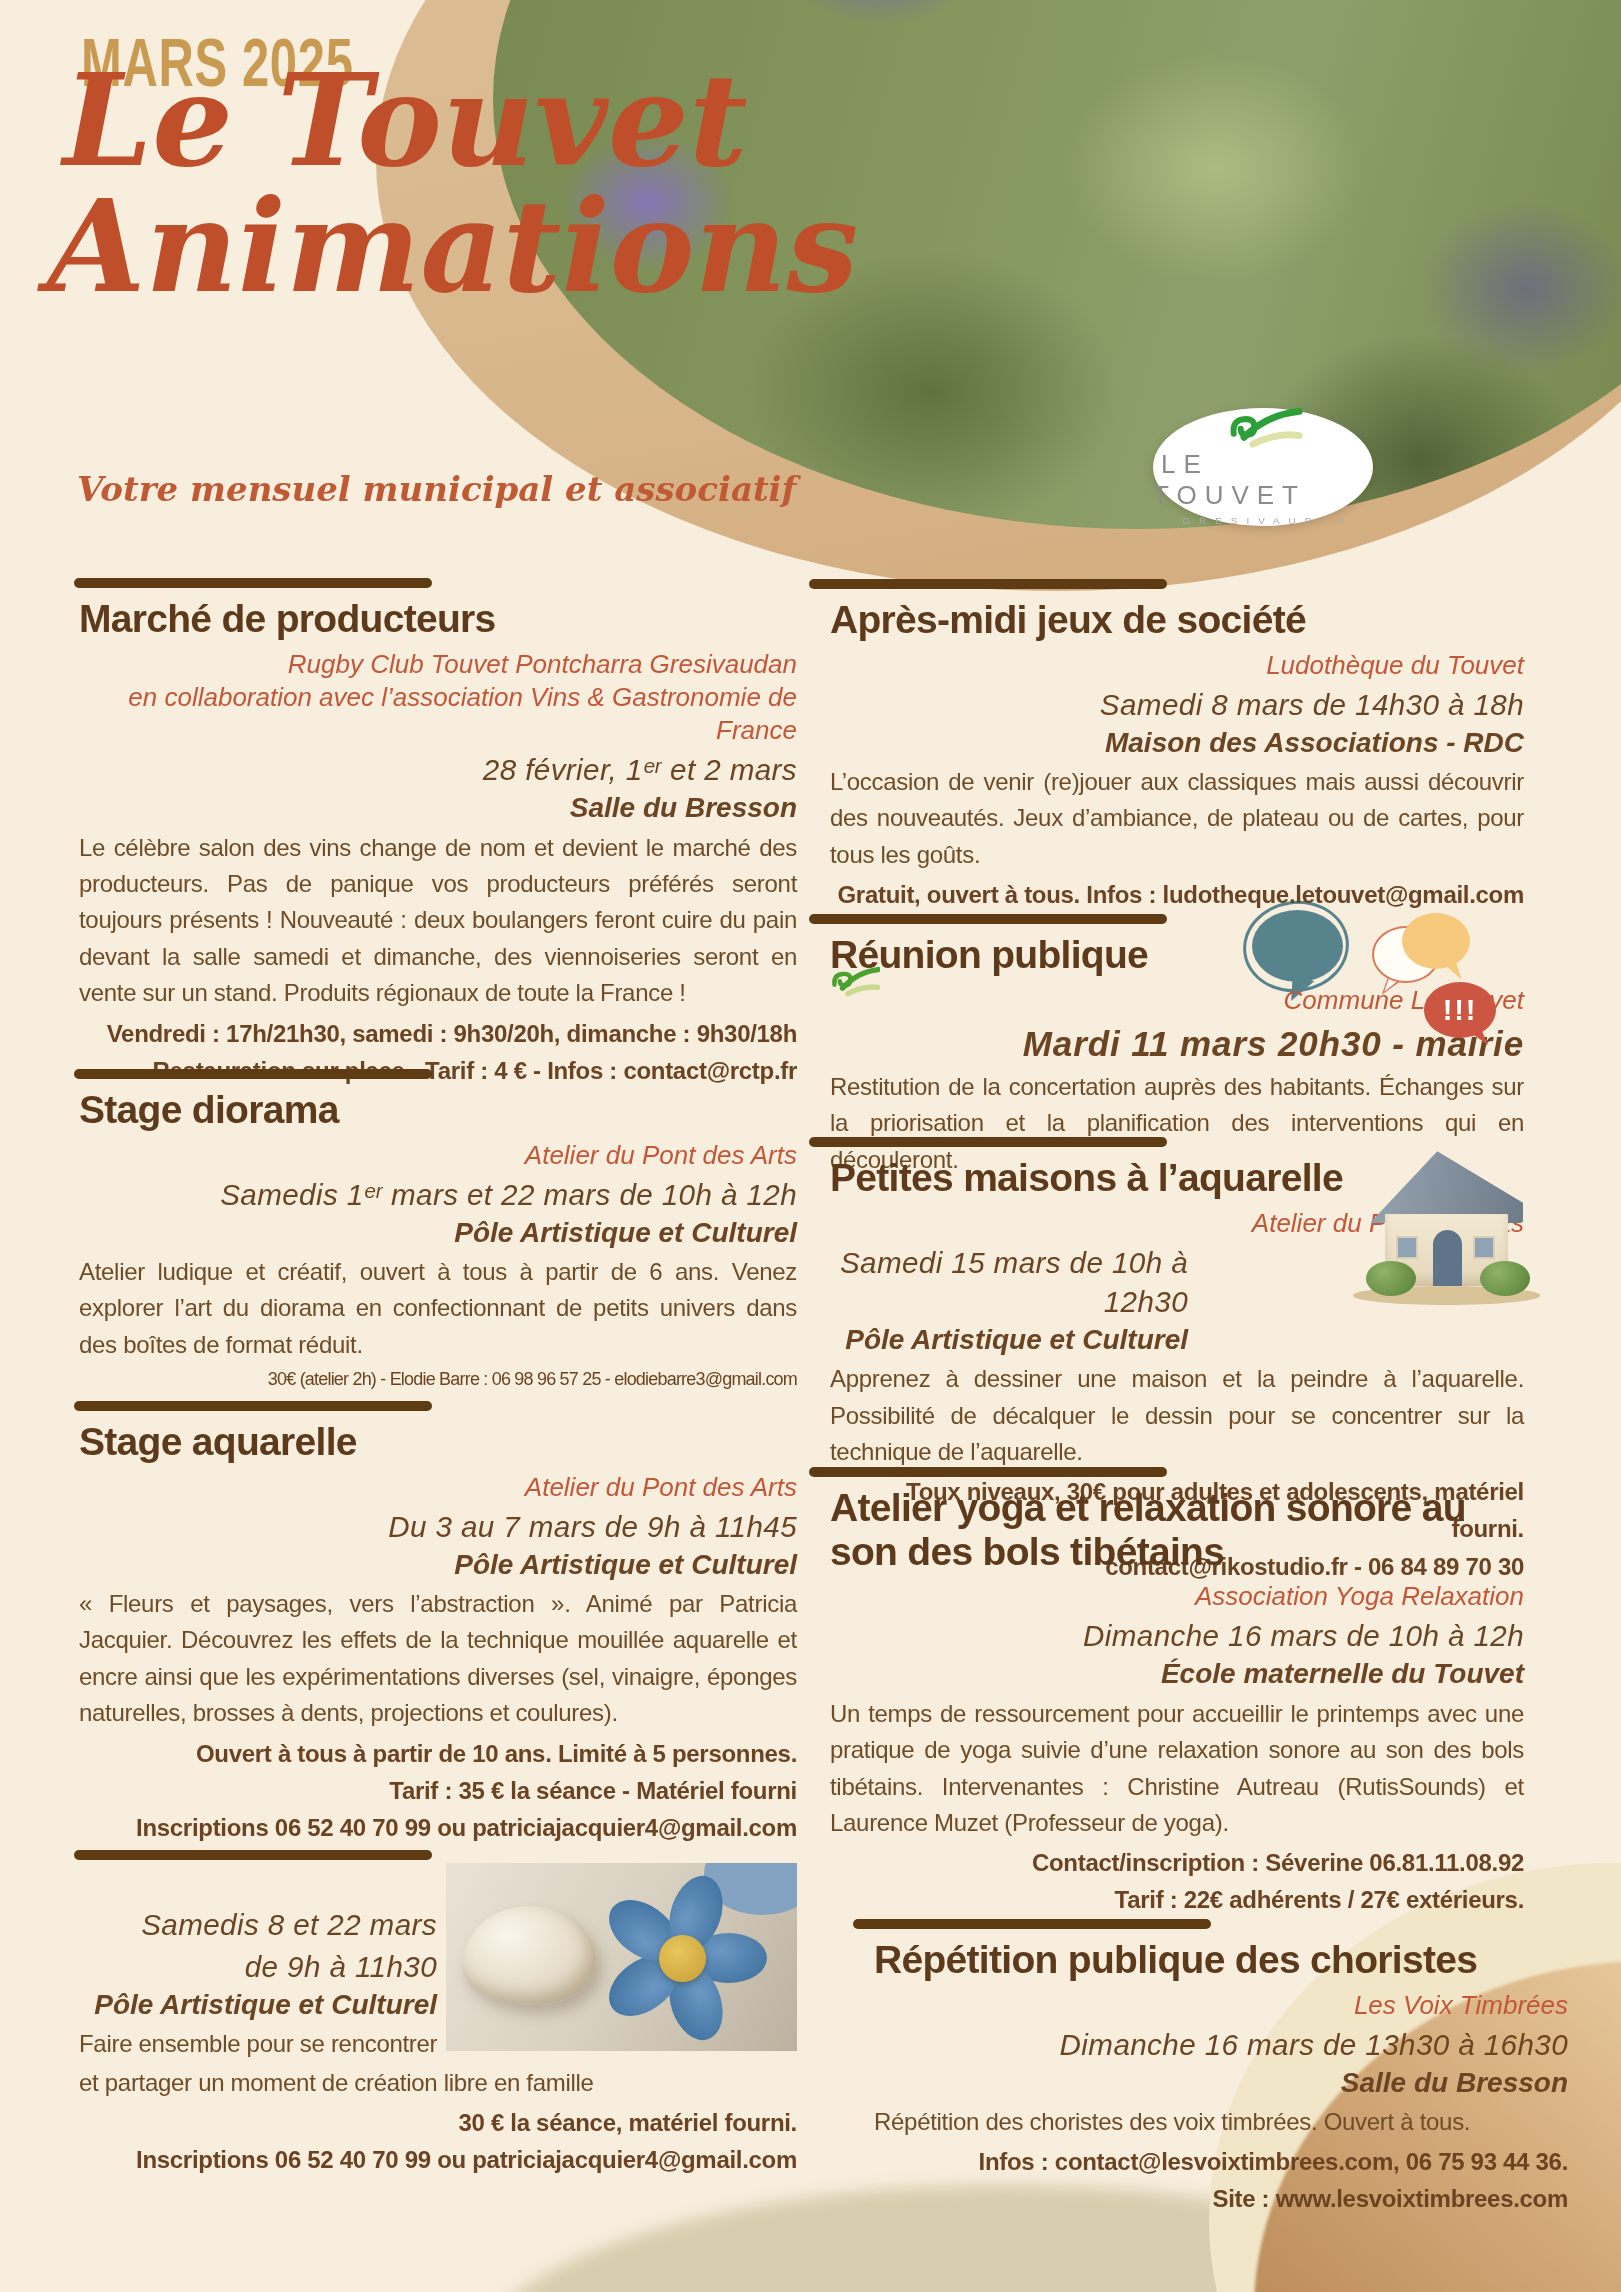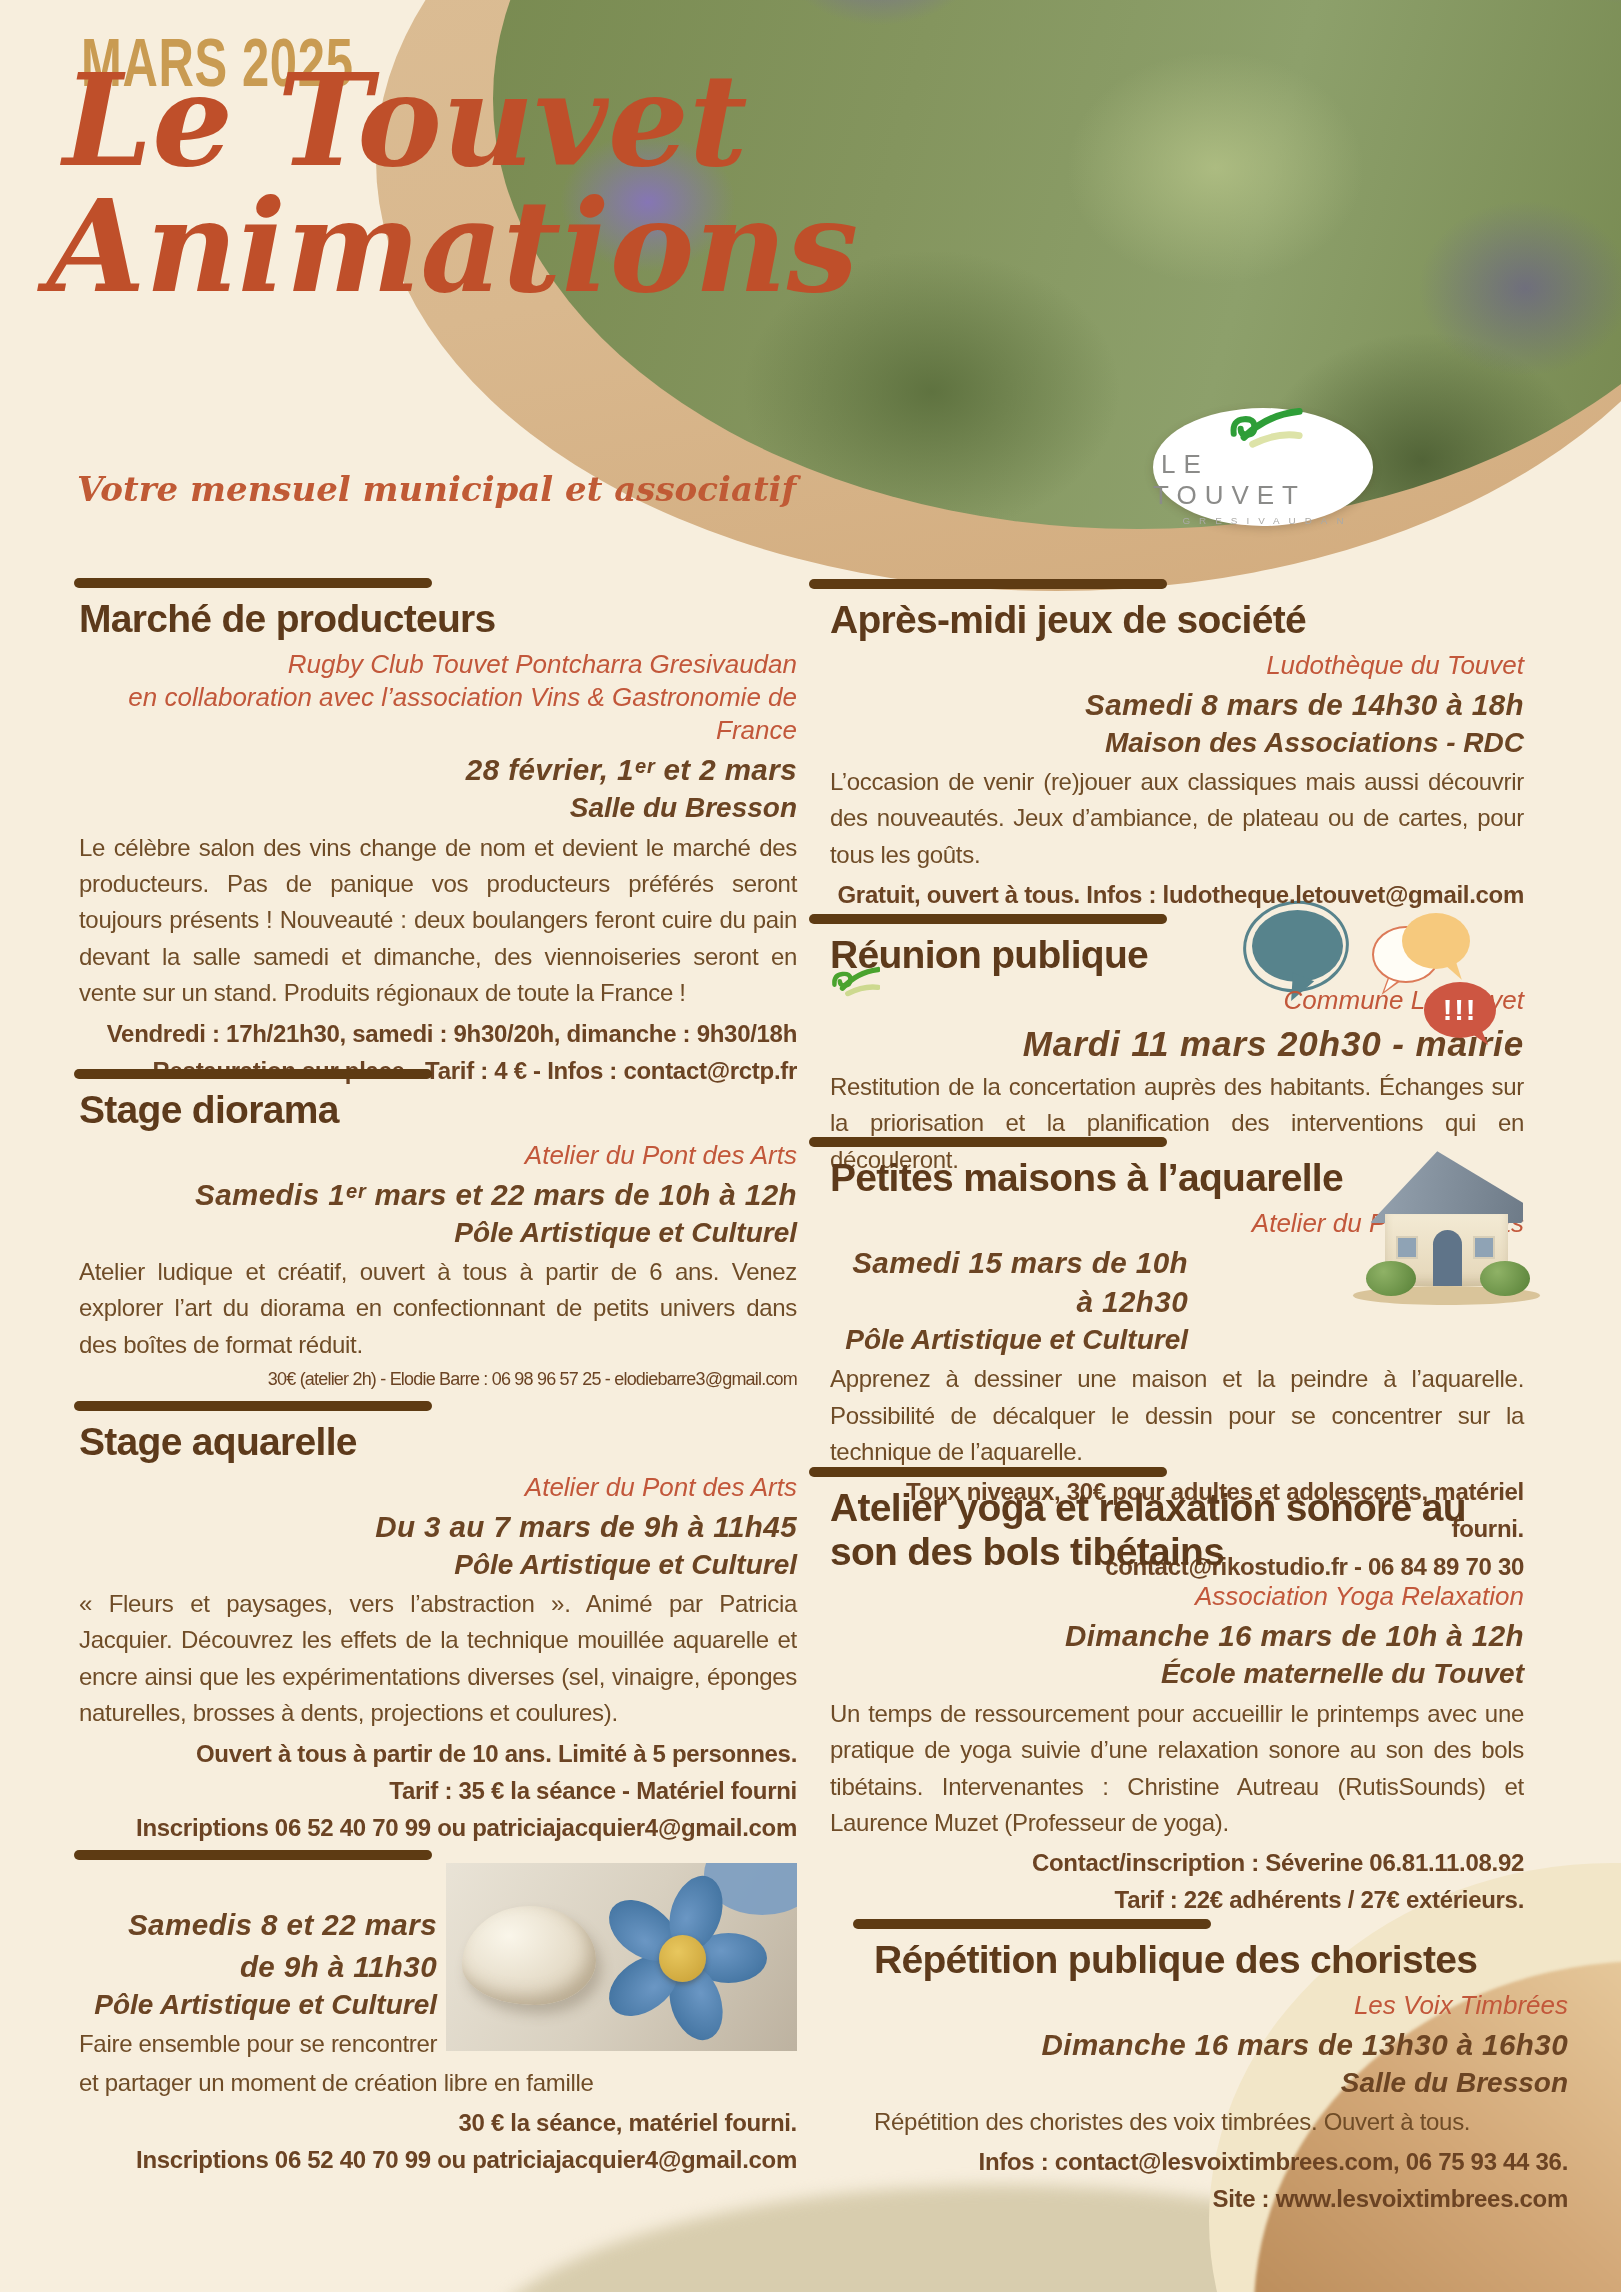--- a/index.html
+++ b/index.html
@@ -56,21 +56,21 @@
   #col-right .section:nth-of-type(2){top:914px;}
   #col-right .section:nth-of-type(3){top:1137px;}
   #col-right .section:nth-of-type(4){top:1467px;}
   #col-right .section:nth-of-type(5){top:1919px;margin-left:44px;}
   .bar{width:358px;height:9.9px;background:#5e3b13;border-radius:6.3px;margin:0 0 9px -5.4px;}
   #col-right .bar{margin-left:-21.5px;}
   .sec-title{font-size:39px;font-weight:bold;color:#5d3a1b;margin:1.8px 0 7.2px;letter-spacing:-0.7px;line-height:1.12;}
   .line{margin:0;text-align:right;}
   .l-org{font-size:26px;font-style:italic;color:#c2573a;line-height:1.28;}
   .l-org-indent{font-size:26px;font-style:italic;color:#c2573a;line-height:1.28;padding-left:52px;}
-  .l-date{font-size:29.6px;font-weight:bold;font-style:italic;color:#6b4423;line-height:1.32;letter-spacing:0.4px;margin-top:2.7px;}
+  .l-date{font-size:29.6px;font-weight:normal;font-style:italic;color:#6b4423;line-height:1.32;letter-spacing:0.4px;margin-top:2.7px;}
   .l-date-lg{font-size:35px;font-weight:bold;font-style:italic;color:#6b4423;line-height:1.3;letter-spacing:0.9px;margin-top:3.6px;}
   .l-place{font-size:28px;font-weight:bold;font-style:italic;color:#6b4423;line-height:1.34;}
   .l-body{font-size:24px;color:#6f4c27;line-height:1.52;text-align:justify;letter-spacing:-0.3px;margin:2.7px 0;}
   .l-bold{font-size:24px;font-weight:bold;color:#6b4323;line-height:1.55;letter-spacing:-0.3px;}
   .l-bold-cond{font-size:18px;font-weight:normal;color:#6b4323;line-height:1.55;letter-spacing:-0.8px;}
   
   .sec-narrow-head .l-date,.sec-narrow-head .l-place{max-width:358px;}
   
   .commune-swirl{position:absolute;left:828px;top:966px;z-index:6;}
   

